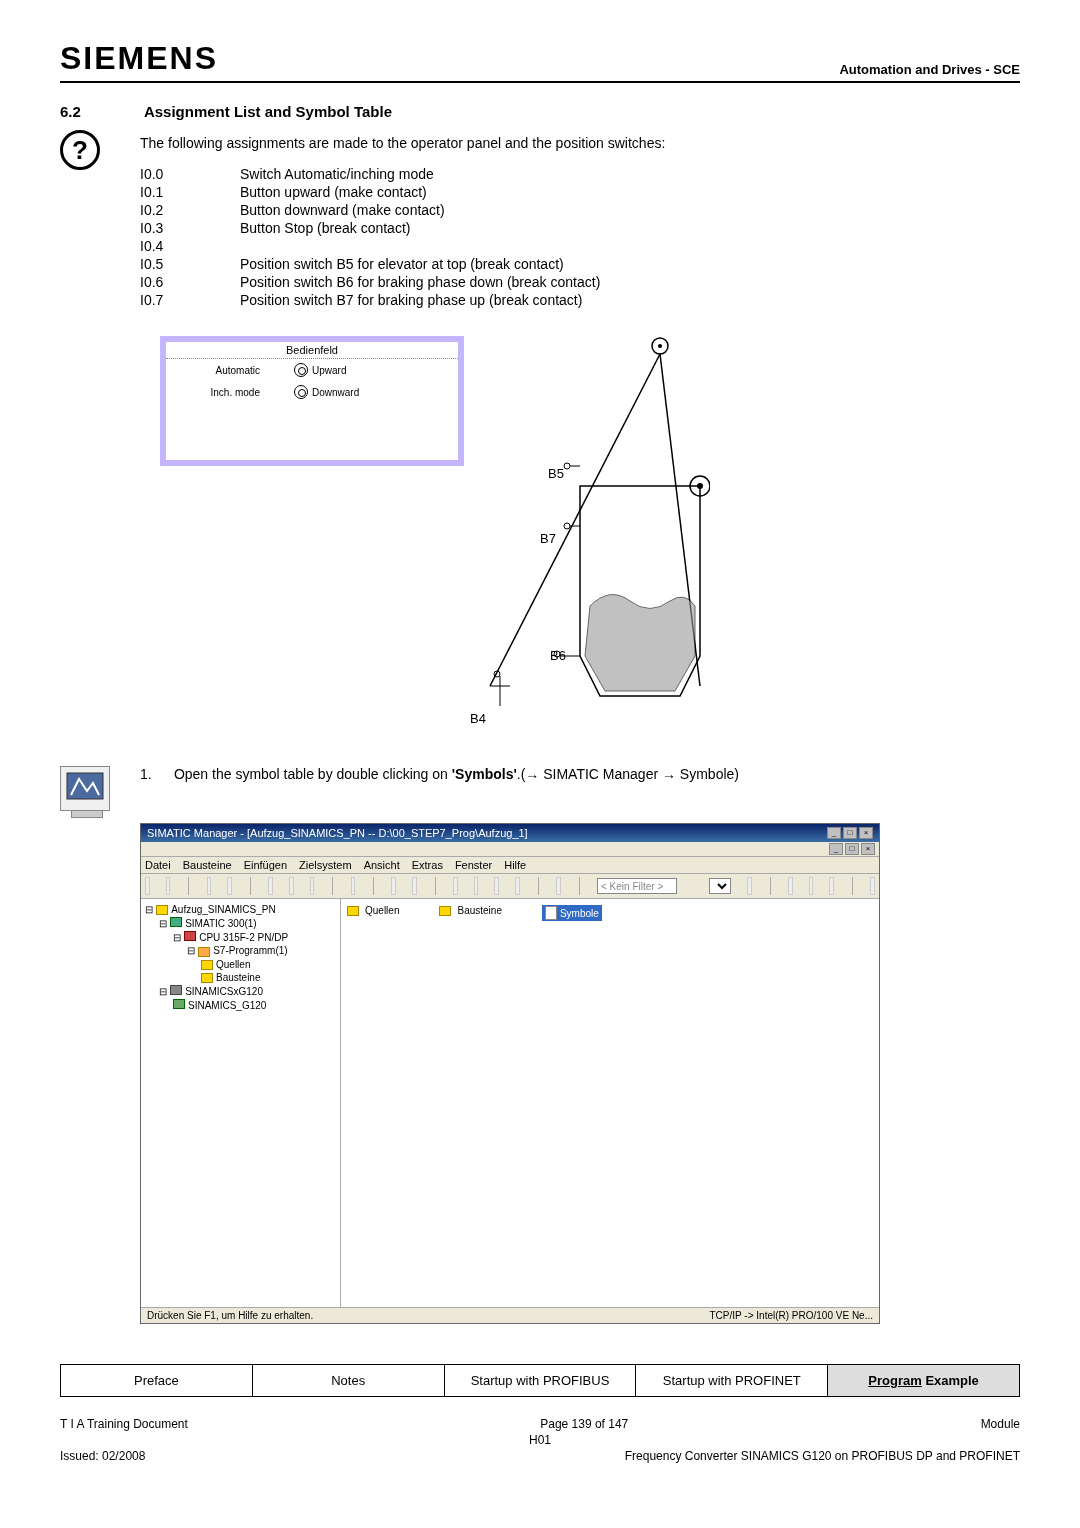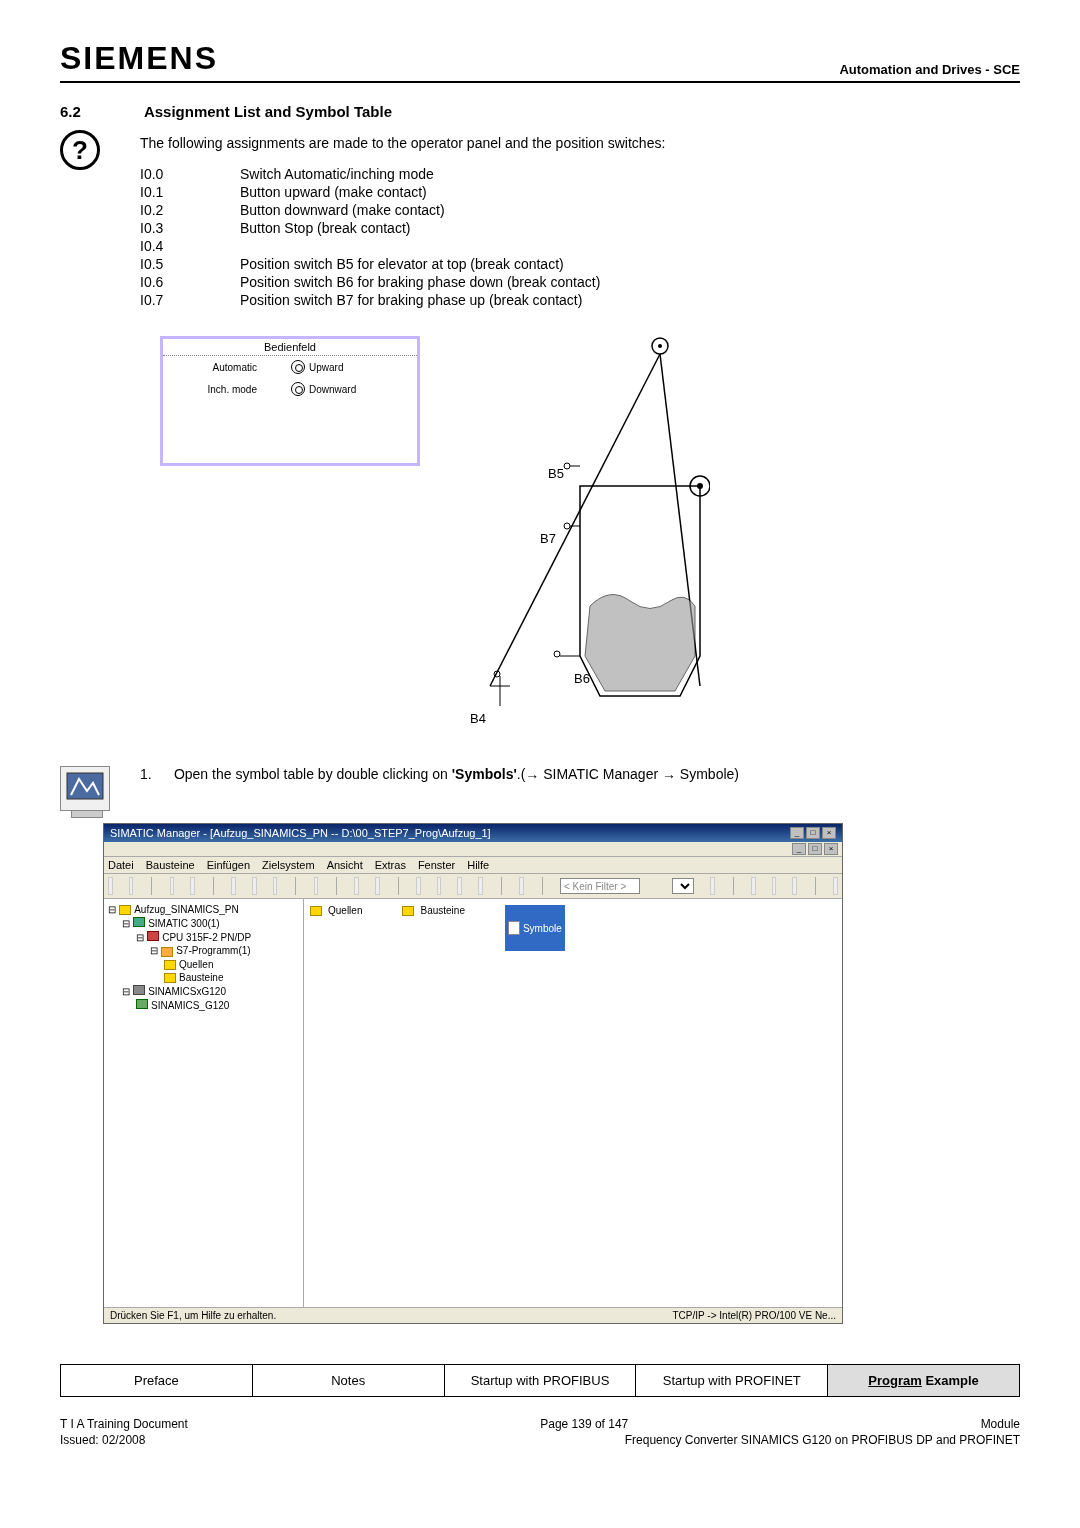--- a/index.html
+++ b/index.html
@@ -14,52 +14,52 @@
     .icon-col { width: 80px; flex-shrink: 0; }
     .text-col { flex: 1; }
     .question-icon { width: 40px; height: 40px; border: 3px solid #000; border-radius: 50%; display: flex; align-items: center; justify-content: center; font-size: 26px; font-weight: bold; margin-top: -5px; }
     .computer-icon { width: 50px; height: 45px; border: 1px solid #888; background: #f0f0f0; position: relative; }
     .computer-icon::after { content: ''; position: absolute; bottom: -8px; left: 10px; width: 30px; height: 6px; background: #ccc; border: 1px solid #888; }
     .assignment-list { margin-left: 0; margin-bottom: 8px; }
     .assign-row { display: flex; margin-bottom: 2px; }
     .assign-code { width: 100px; }
     .assign-desc { flex: 1; }
     .diagram-container { margin: 20px 0 30px 100px; width: 600px; height: 400px; position: relative; }
-    .bedienfeld { position: absolute; left: 0; top: 0; width: 260px; height: 130px; border: 3px solid #c4b5fd; background: #fff; }
+    .bedienfeld { position: absolute; left: 0; top: 0; width: 304px; height: 130px; border: 6px solid #c4b5fd; background: #fff; }
     .bedienfeld-title { text-align: center; font-size: 11px; padding: 2px; border-bottom: 1px dotted #888; }
     .bedienfeld-row { display: flex; align-items: center; padding: 4px 8px; font-size: 10px; }
     .bedienfeld-left { width: 90px; text-align: right; padding-right: 4px; }
     .bedienfeld-mid { width: 30px; }
     .bedienfeld-right { }
     .small-circle { display: inline-block; width: 14px; height: 14px; border: 1.5px solid #000; border-radius: 50%; position: relative; vertical-align: middle; }
     .small-circle::after { content: ''; position: absolute; width: 6px; height: 6px; border: 1px solid #000; border-radius: 50%; left: 3px; top: 3px; }
     .hopper { position: absolute; left: 290px; top: -30px; width: 260px; height: 420px; }
     .hopper svg { width: 100%; height: 100%; }
     .label-b { position: absolute; font-size: 13px; }
     .instruction { margin-bottom: 15px; }
     .instruction-num { display: inline-block; width: 30px; }
-    .screenshot { margin-left: 43px; width: 740px; border: 1px solid #666; background: #f5f5f5; }
+    .screenshot { margin-left: 80px; width: 740px; border: 1px solid #666; background: #f5f5f5; }
     .screenshot-titlebar { background: linear-gradient(#0a246a, #3a6ea5); color: #fff; font-size: 11px; padding: 3px 6px; display: flex; justify-content: space-between; }
     .win-controls { display: flex; gap: 2px; }
     .win-btn { width: 14px; height: 12px; background: #c0c0c0; border: 1px solid #888; font-size: 8px; text-align: center; line-height: 10px; color: #000; }
     .screenshot-menubar { background: #ece9d8; font-size: 11px; padding: 2px 4px; display: flex; gap: 12px; border-bottom: 1px solid #aaa; }
     .screenshot-toolbar { background: #ece9d8; padding: 3px 4px; border-bottom: 1px solid #aaa; display: flex; align-items: center; gap: 16px; font-size: 10px; }
     .tb-btn { width: 18px; height: 18px; border: 1px solid #ccc; background: #eee; }
     .tb-sep { width: 1px; height: 18px; background: #aaa; margin: 0 2px; }
     .screenshot-body { display: flex; height: 408px; background: #fff; }
     .tree-panel { width: 200px; border-right: 1px solid #aaa; background: #fff; font-size: 10px; padding: 4px; overflow: auto; }
     .tree-item { padding: 1px 0; white-space: nowrap; }
     .tree-indent-1 { padding-left: 14px; }
     .tree-indent-2 { padding-left: 28px; }
     .tree-indent-3 { padding-left: 42px; }
     .tree-indent-4 { padding-left: 56px; }
     .tree-icon { display: inline-block; width: 12px; height: 10px; background: #ffd700; border: 1px solid #aa8800; margin-right: 3px; vertical-align: middle; }
     .content-panel { flex: 1; background: #fff; padding: 6px; display: flex; gap: 40px; align-items: flex-start; font-size: 10px; }
     .content-item { display: flex; align-items: center; gap: 3px; }
-    .content-item.selected { background: #316ac5; color: #fff; padding: 16px 3px; }
+    .content-item.selected { background: #316ac5; color: #fff; padding: 1px 3px; }
     .file-icon { display: inline-block; width: 12px; height: 14px; background: #fff; border: 1px solid #888; }
     .screenshot-statusbar { background: #ece9d8; border-top: 1px solid #aaa; font-size: 10px; padding: 2px 6px; display: flex; justify-content: space-between; }
     .nav-tabs { display: flex; border: 1px solid #000; margin-top: 40px; }
     .nav-tab { flex: 1; padding: 8px 12px; text-align: center; font-size: 13px; border-right: 1px solid #000; }
     .nav-tab:last-child { border-right: none; }
     .nav-tab.active { background: #ddd; font-weight: bold; }
     .nav-tab.active .underline { text-decoration: underline; }
     .footer { margin-top: 20px; font-size: 12px; }
     .footer-row { display: flex; justify-content: space-between; margin-bottom: 2px; }
     .filter-input { width: 80px; height: 16px; border: 1px solid #888; background: #fff; font-size: 10px; color: #888; padding: 0 3px; }
@@ -152,21 +152,21 @@
       <circle cx="117" cy="220" r="3" fill="none" stroke="#000"></circle>
       <line x1="40" y1="380" x2="60" y2="380" stroke="#000"></line>
       <line x1="50" y1="370" x2="50" y2="400" stroke="#000"></line>
       <circle cx="47" cy="368" r="3" fill="none" stroke="#000"></circle>
       <line x1="110" y1="350" x2="130" y2="350" stroke="#000"></line>
       <circle cx="107" cy="348" r="3" fill="none" stroke="#000"></circle>
     </svg>
   </div>
   <div class="label-b" style="left:388px; top:130px;">B5</div>
   <div class="label-b" style="left:380px; top:195px;">B7</div>
-  <div class="label-b" style="left:390px; top:335px;margin-left:24px;">B6</div>
+  <div class="label-b" style="left:390px; top:312px;">B6</div>
   <div class="label-b" style="left:310px; top:375px;">B4</div>
 </div>
 
 <div class="content-row">
   <div class="icon-col">
     <div class="computer-icon">
       <svg width="50" height="45" viewBox="0 0 50 45">
           <rect x="6" y="6" width="36" height="26" fill="#4a6aa0" stroke="#333"></rect>
           <path d="M 10 28 L 18 12 L 26 24 L 32 16 L 38 28" fill="none" stroke="#fff" stroke-width="2"></path>
         </svg>
@@ -280,16 +280,21 @@
   <div class="nav-tab active"><span class="underline">Program</span><span> Example</span></div>
 </div>
 
 <div class="footer">
   <div class="footer-row">
     <span>T I A  Training Document</span>
     <span>Page 139 of 147</span>
     <span>Module</span>
   </div>
   <div class="footer-row">
+    <span></span>
+    <span>H01</span>
+    <span></span>
+  </div>
+  <div class="footer-row">
     <span>Issued: 02/2008</span>
     <span>Frequency Converter SINAMICS G120 on PROFIBUS DP and PROFINET</span>
   </div>
 </div>
 
 </body></html>

